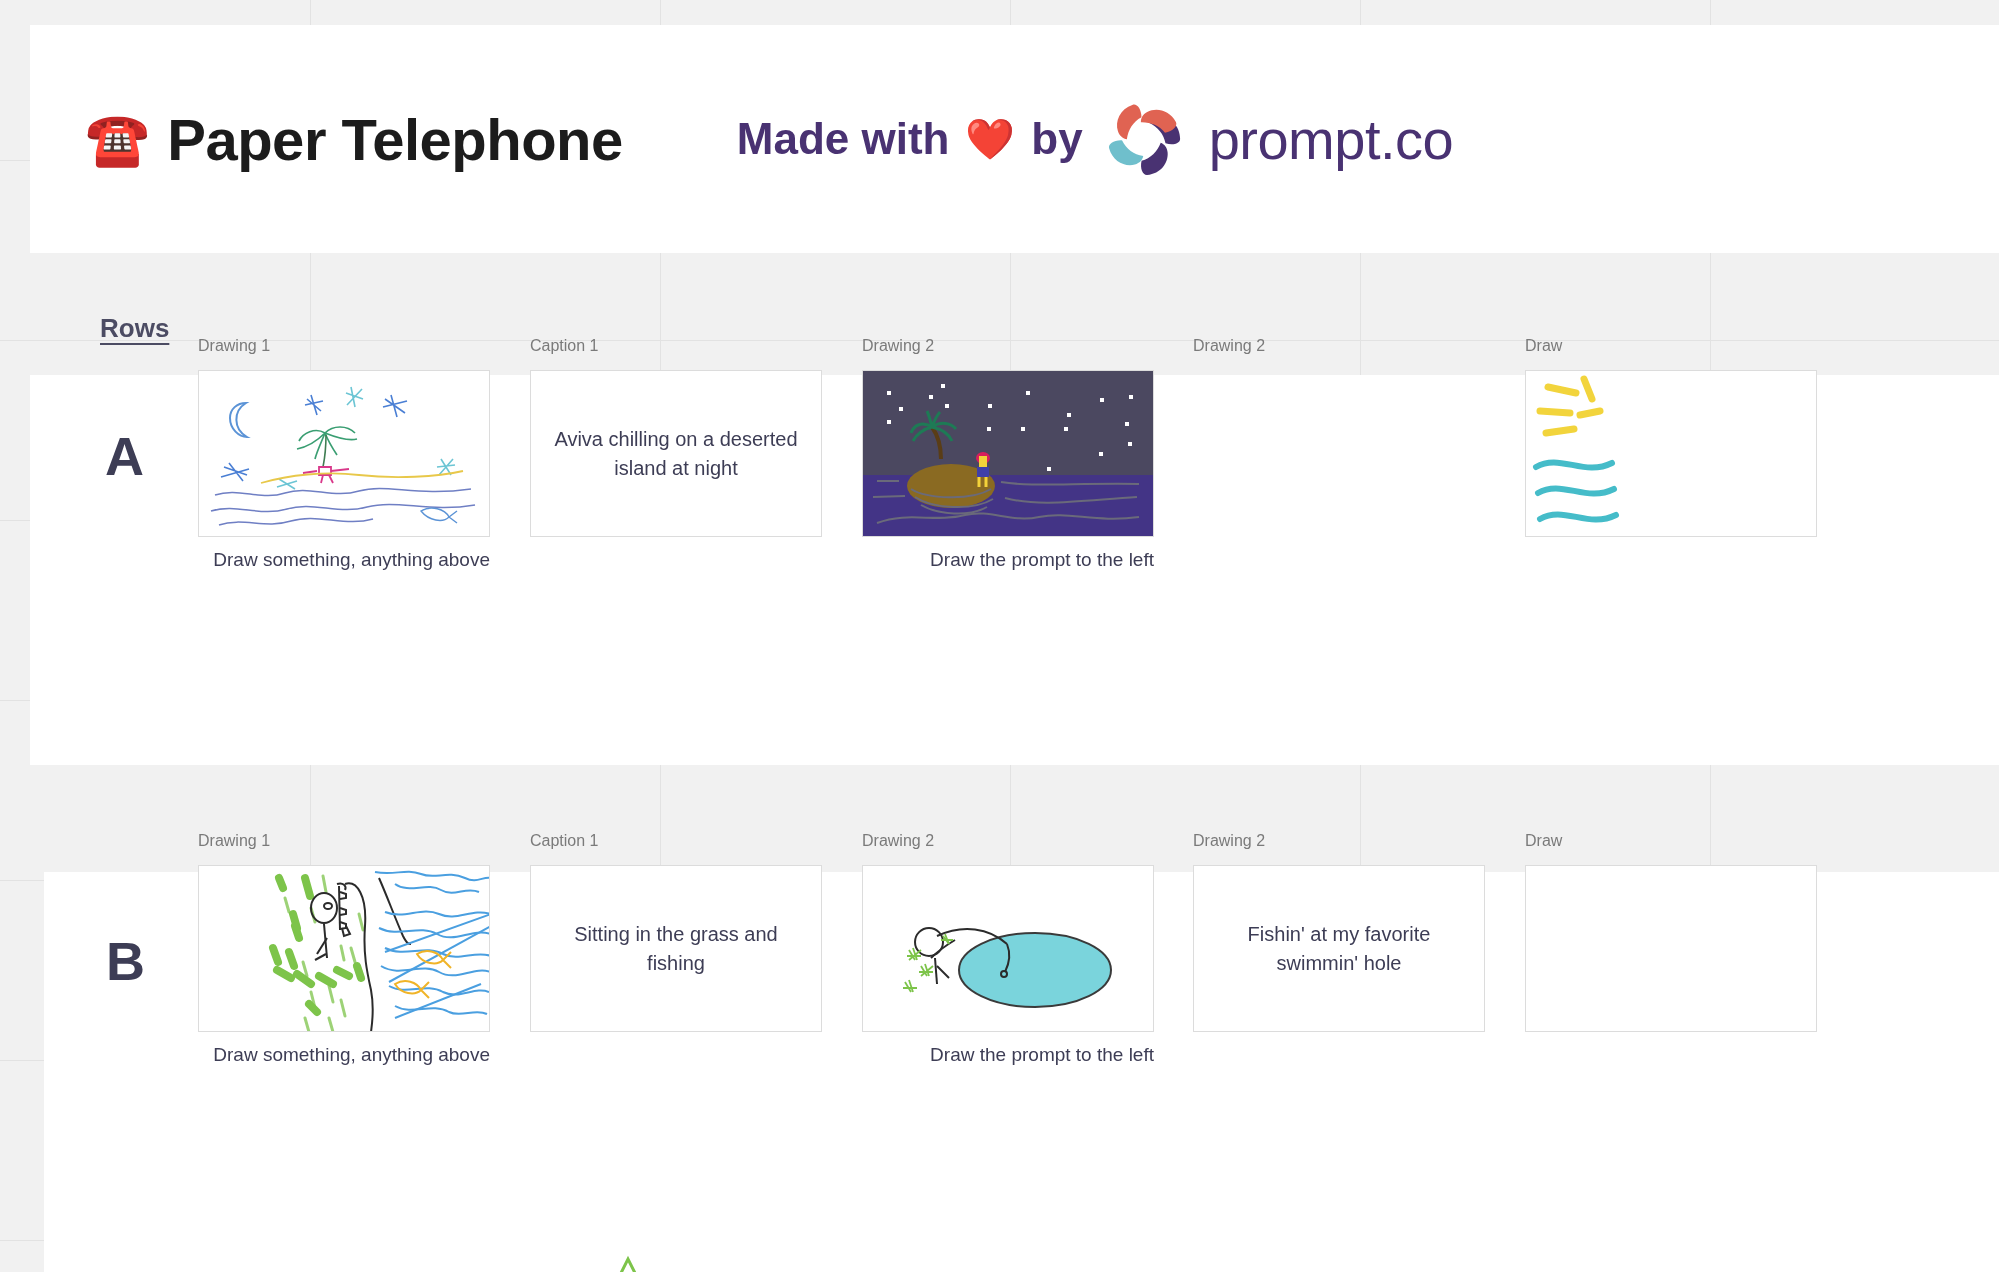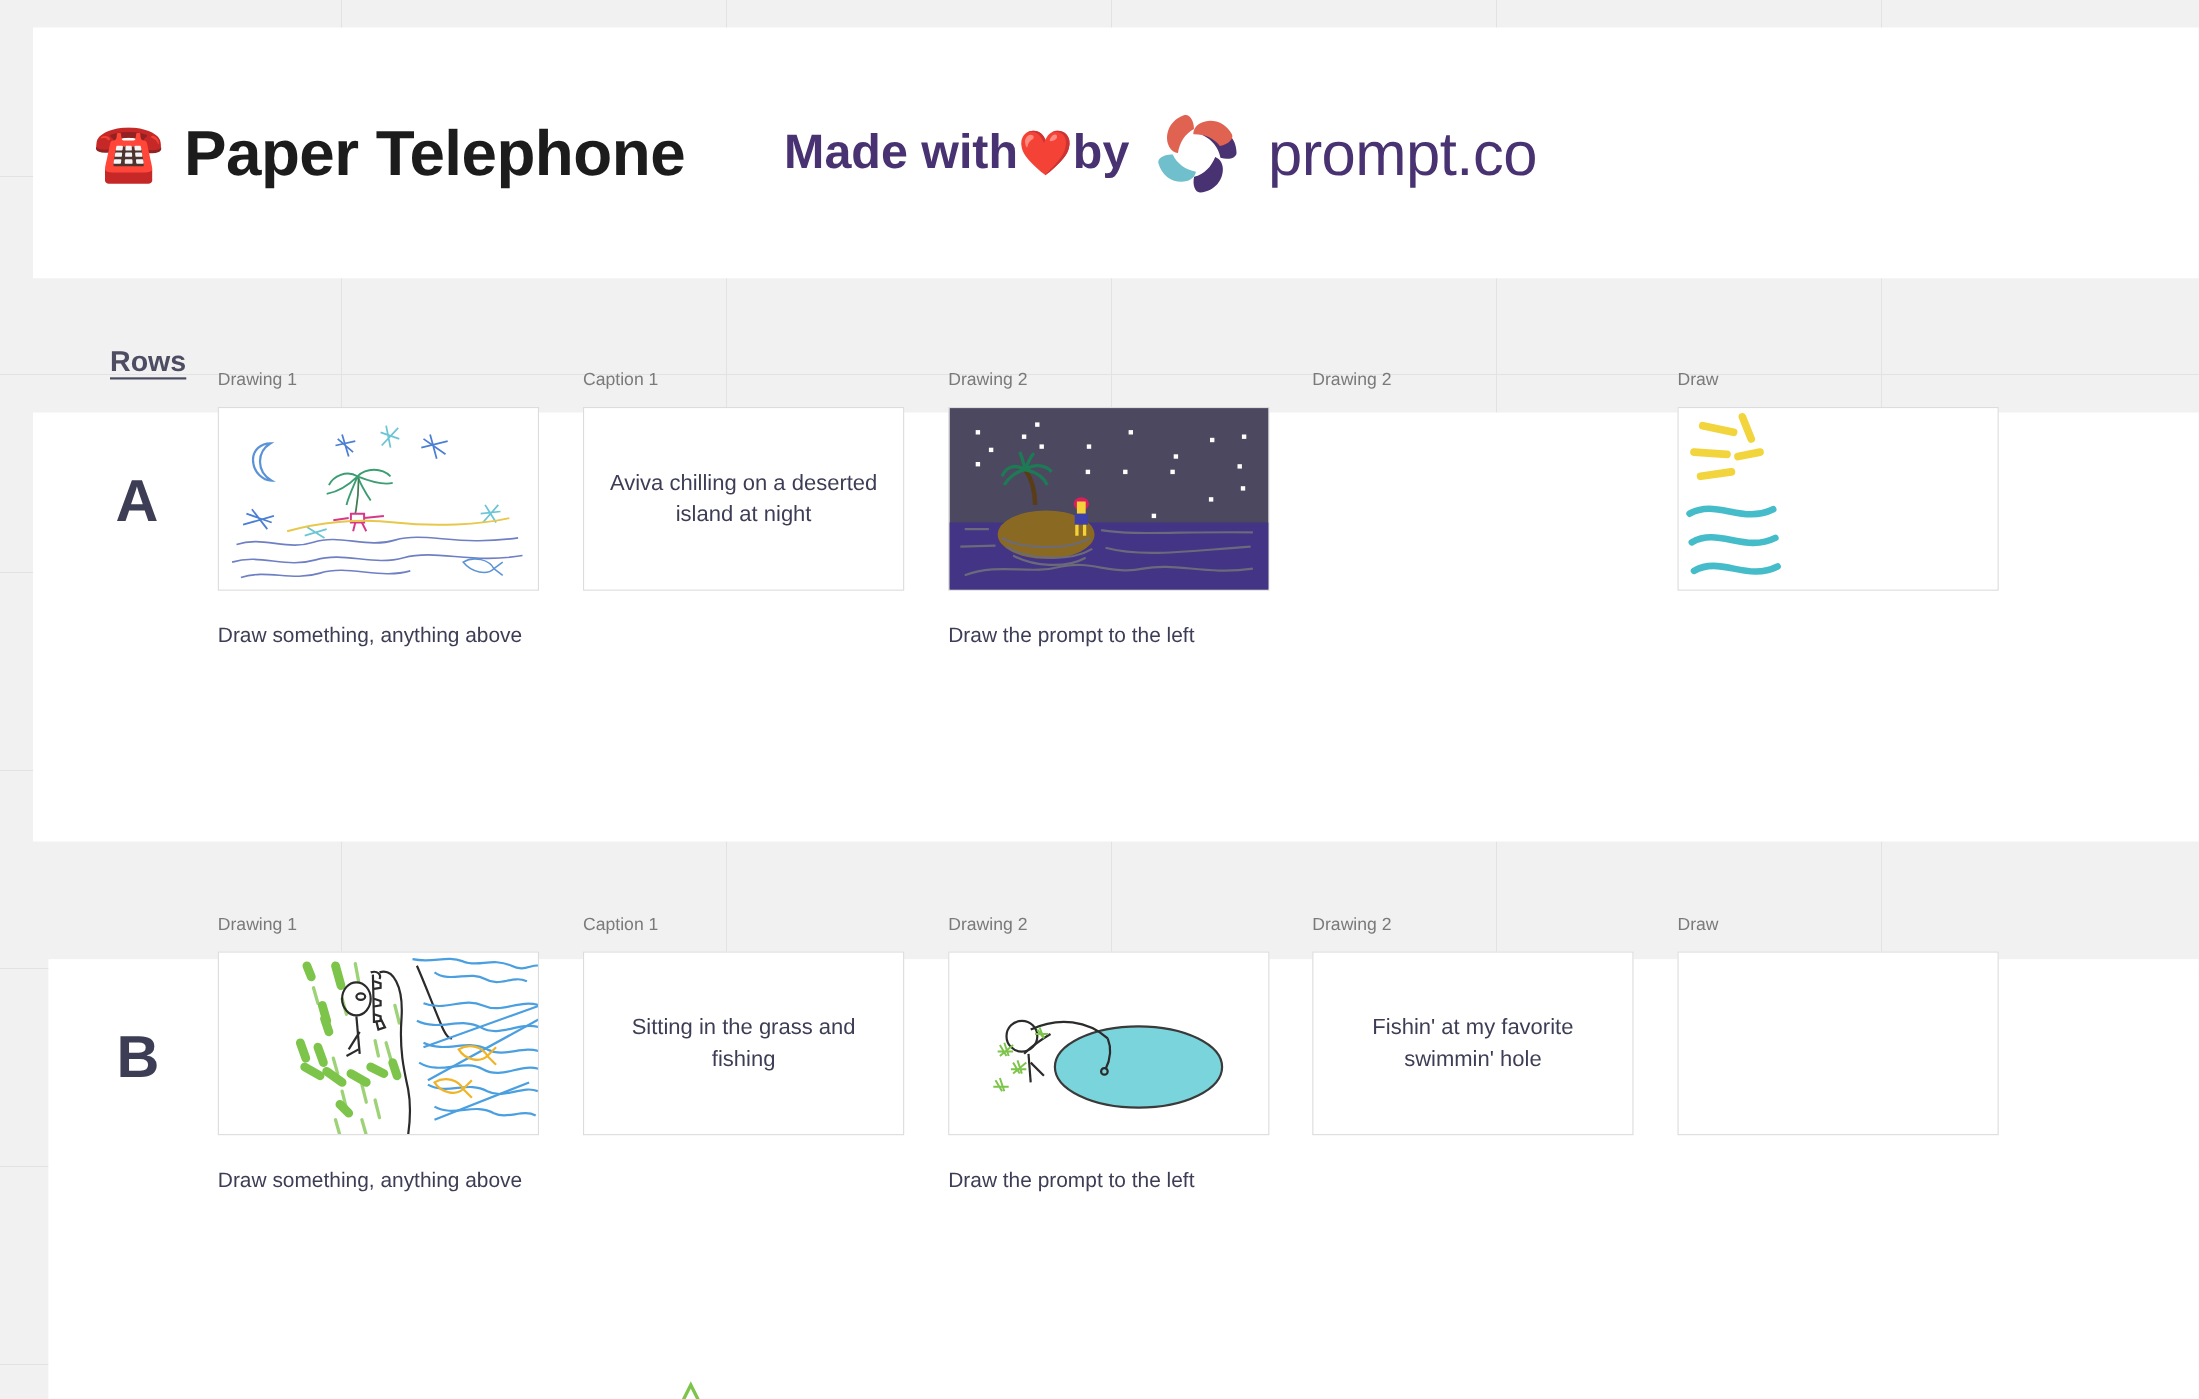--- a/index.html
+++ b/index.html
@@ -53,21 +53,22 @@
     font-weight: bold;
     color: #1c1c1c;
     letter-spacing: -0.5px;
     white-space: nowrap;
   }
   .phone-emoji { font-size: 52px; line-height: 1; }
 
   .made-with {
     display: flex;
     align-items: center;
-    margin-left: 90px;
+    gap: 16px;
+    margin-left: 114px;
     font-size: 44px;
     font-weight: bold;
     color: #493272;
     white-space: nowrap;
   }
   .heart-emoji { font-size: 40px; }
 
   .parabol-logo {
     width: 86px;
     height: 86px;
@@ -143,24 +144,24 @@
     justify-content: center;
     padding: 0 18px;
     text-align: center;
   }
   .caption-text {
     font-size: 20px;
     color: #3d3d55;
     line-height: 1.45;
   }
   .cell-foot {
-    margin-top: 31px;
+    margin-top: 12px;
     font-size: 19px;
     color: #3d3d55;
-    text-align: left;
+    text-align: right;
     width: 292px;
   }
   .cell-foot.empty { visibility: hidden; }
 
   svg { display: block; }
 </style>
 </head>
 <body>
 
 <div id="page">

